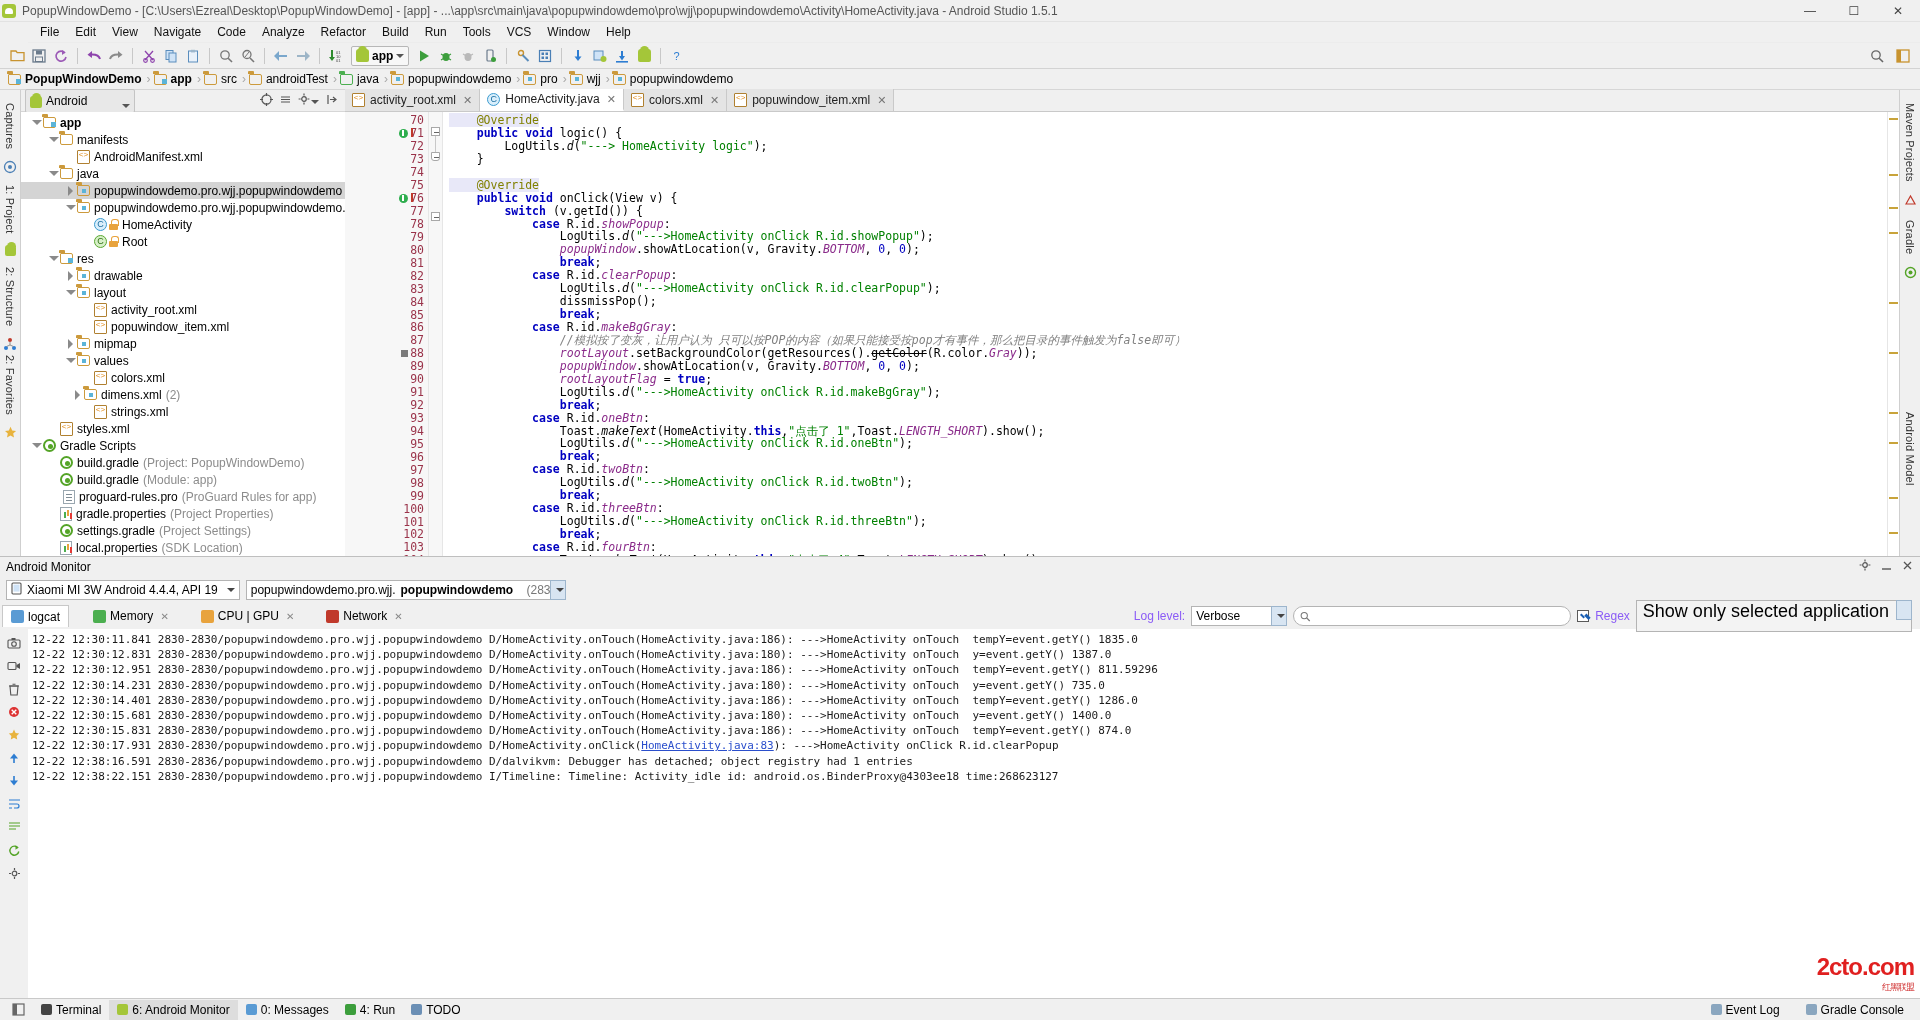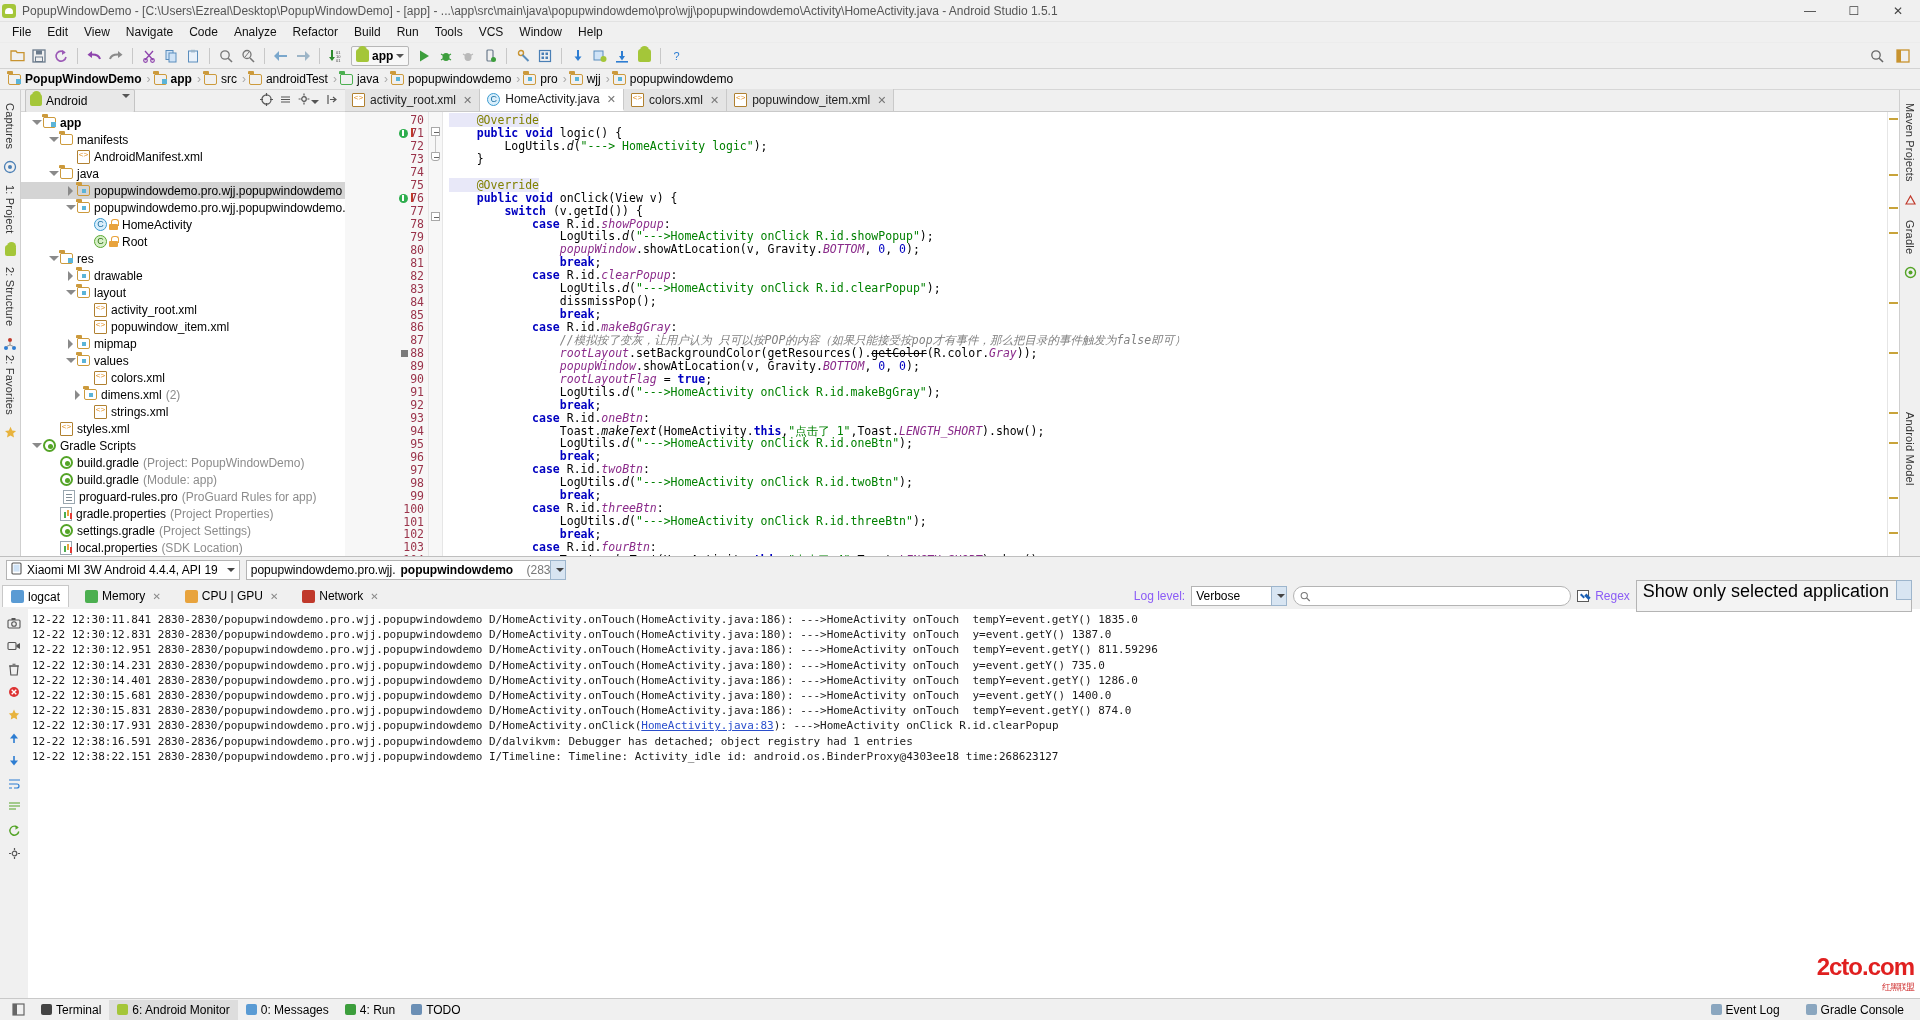--- a/index.html
+++ b/index.html
@@ -28,21 +28,21 @@
     background:#fff; border-radius: 4px 4px 1px 1px;
   }
   .titlebar .tb-text { font-size: 12px; color: #555; white-space: nowrap; }
   .winbtns { margin-left: auto; display: flex; height: 22px; }
   .winbtn { width: 44px; height: 22px; display: flex; align-items: center; justify-content: center;
             font-size: 12px; color: #444; }
 
   
   .menubar {
     height: 21px; background: #f0f0f0; display: flex; align-items: center;
-    padding-left: 4px; flex: 0 0 21px; border-bottom: 1px solid #ececec;
+    padding-left: 4px; flex: 0 0 21px; border-bottom: 1px solid #ececec; margin-left: 28px;
   }
   .menuitem { padding: 2px 8px; font-size: 12px; color: #111; cursor: default; }
 
   
   .toolbar {
     height: 26px; background: #f0f0f0; display: flex; align-items: center;
     padding: 0 6px; flex: 0 0 26px; border-bottom: 1px solid #d3d3d3;
   }
   .tbtn { width: 22px; height: 22px; display: flex; align-items: center; justify-content: center; }
   .sep { width: 1px; height: 16px; background: #c8c8c8; margin: 0 5px; }
@@ -91,21 +91,21 @@
   .rail-ic { width: 16px; height: 16px; margin: 4px 0; display:flex;align-items:center;justify-content:center; }
   .rail.right { border-right: none; border-left: 1px solid #cfcfcf; }
 
   
   .projpanel { width: 324px; display: flex; flex-direction: column; background: #fff; flex: 0 0 324px; }
   .proj-head {
     height: 22px; background: #f0f0f0; display: flex; align-items: center; padding: 0 4px;
     border-bottom: 1px solid #d6d6d6; flex: 0 0 22px;
   }
   .proj-combo {
-    display: flex; align-items: flex-start; gap: 4px; height: 24px; padding: 4px 4px; min-width: 110px;
+    display: flex; align-items: flex-end; gap: 4px; height: 24px; padding: 4px 4px; min-width: 110px;
     background: #e8e8e8; border: 1px solid #c4c4c4; border-radius: 2px;
   }
   .proj-head .right-ic { margin-left: auto; display: flex; gap: 6px; align-items: center; padding-right: 3px; }
   .tree { flex: 1 1 auto; overflow: hidden; background: #fff; padding-top: 2px; position: relative; }
   .node { height: 17px; display: flex; align-items: center; font-size: 12px; white-space: nowrap; }
   .node.sel { background: #d4d4d4; }
   .arrow { width: 11px; height: 11px; flex: 0 0 11px; position: relative; margin-right: 1px; }
   .arrow.down::after {
     content:""; position:absolute; left:1px; top:3px;
     border-left:5px solid transparent;border-right:5px solid transparent;border-top:5px solid #8a8a8a;
@@ -872,40 +872,55 @@
           <svg width="13" height="13" viewBox="0 0 13 13">
             <circle cx="6.5" cy="6.5" r="5" fill="none" stroke="#54a427" stroke-width="1.4"></circle>
             <circle cx="6.5" cy="6.5" r="2" fill="#54a427"></circle>
           </svg>
         </div>
       <div class="rail-txt" style="margin-top:auto;margin-bottom:70px">Android Model</div>
     </div>
   </div>
 
   <div class="monitor">
+    <div class="mon-head">
+      <span>Android Monitor</span>
+      <span class="right">
+        <span><svg width="13" height="13" viewBox="0 0 13 13">
+              <circle cx="6" cy="6" r="2.3" fill="none" stroke="#555" stroke-width="1.2"></circle>
+              <path d="M6 0.6v2M6 9.4v2M0.6 6h2M9.4 6h2" stroke="#555" stroke-width="1.2"></path>
+            </svg></span>
+        <span><svg width="13" height="13" viewBox="0 0 13 13">
+              <path d="M2 10h9" stroke="#555" stroke-width="1.4"></path>
+            </svg></span>
+        <span><svg width="13" height="13" viewBox="0 0 13 13">
+              <path d="M3 3l7 7M10 3l-7 7" stroke="#555" stroke-width="1.3"></path>
+            </svg></span>
+      </span>
+    </div>
 
     <div class="mon-row2">
       <div class="combo">
         <span><svg width="11" height="13" viewBox="0 0 11 13">
               <rect x="1" y="1" width="9" height="11" rx="1" fill="none" stroke="#555" stroke-width="1.1"></rect>
               <rect x="2.5" y="2.6" width="6" height="7" fill="#cfe3f7"></rect>
             </svg></span>
         <span>Xiaomi MI 3W Android 4.4.4, API 19</span>
         <span class="arw"></span>
       </div>
       <div class="combo" style="position:relative;">
         <span>popupwindowdemo.pro.wjj.</span><b>popupwindowdemo</b>&nbsp;<span style="color:#777">(2830)</span>
         <span class="combo-btn" style="position:absolute;right:-1px;top:-1px">
             <span class="arw"></span>
           </span>
       </div>
     </div>
 
     <div class="mon-row3">
-      <div id="ltabs" style="display:flex;align-items:flex-end;gap:8px;">
+      <div id="ltabs" style="display:flex;align-items:flex-end;gap:16px;">
           <div class="ltab active">
             <span class="ic-sq" style="background: rgb(90, 155, 212);"></span>
             <span>logcat</span>
           </div>
           <div class="ltab">
             <span class="ic-sq" style="background: rgb(76, 175, 80);"></span>
             <span>Memory</span>
             <span style="color: rgb(136, 136, 136); font-size: 10px; margin-left: 3px;">✕</span>
           </div>
           <div class="ltab">

